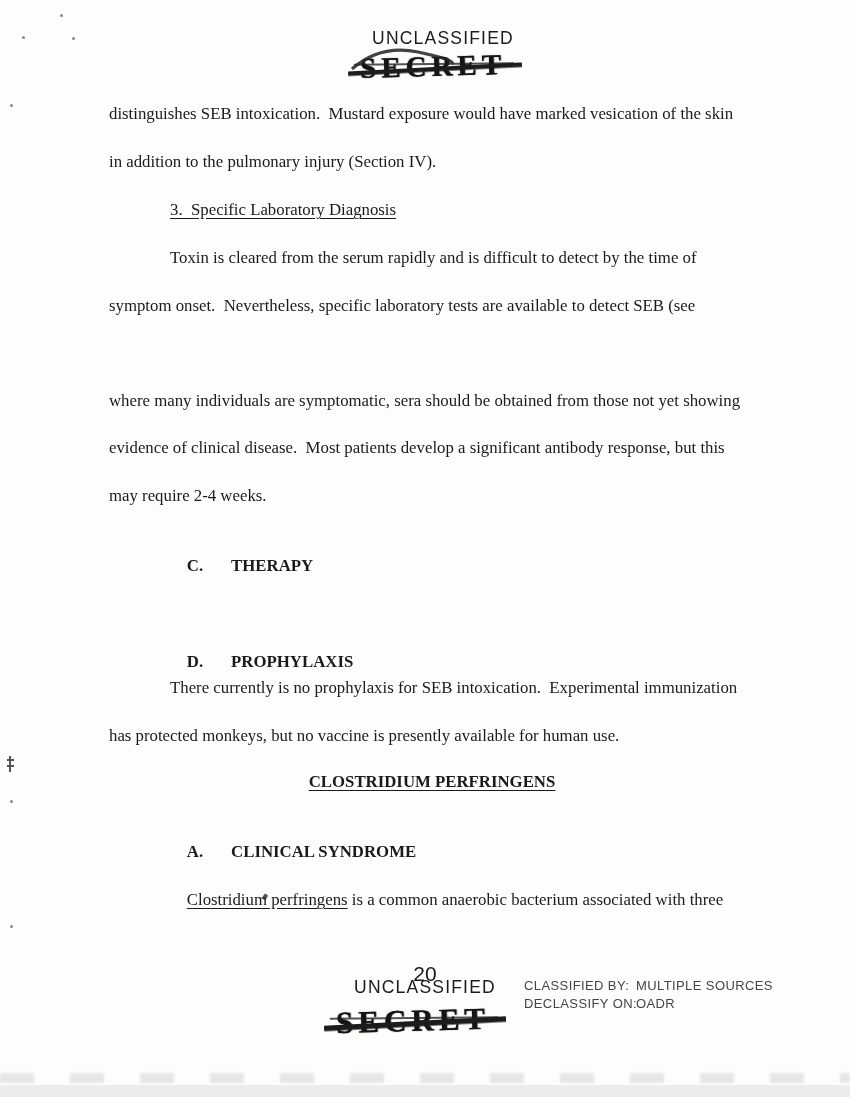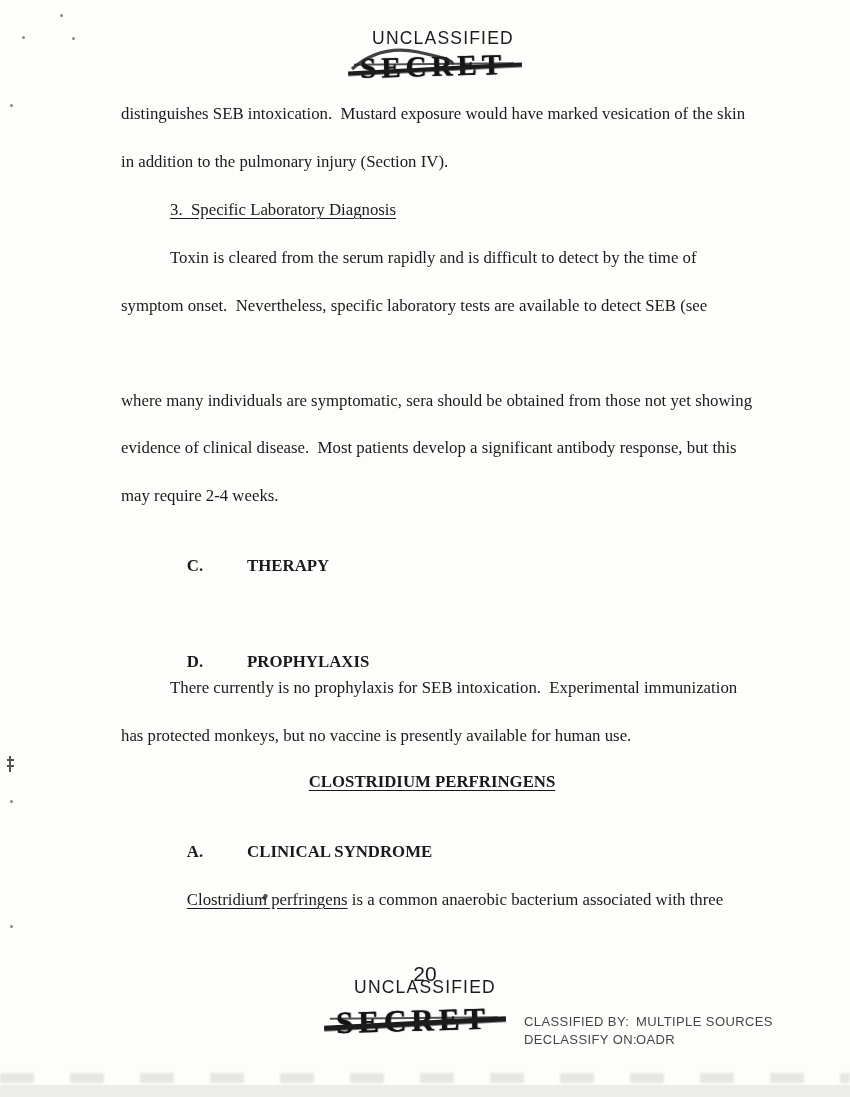--- a/index.html
+++ b/index.html
@@ -37,39 +37,39 @@
     background:rgba(25,25,25,.75);transform:rotate(1.1deg);
   }
   .stamp-top-wrap{top:50px;left:50%;transform:translateX(-50%);margin-left:8px;}
   .stamp-top{font-size:29px;}
   .scribble{position:absolute;left:-14px;top:-8px;pointer-events:none;}
   .stamp-bottom-wrap{top:1003px;left:50%;transform:translateX(-50%);margin-left:-12px;}
   .stamp-bottom{font-size:31px;}
   .stamp-bottom::after{height:5px;top:50%;}
   
   .bline{
-    position:absolute;left:121px;
+    position:absolute;left:109px;
     font-size:16.8px;line-height:22px;white-space:pre;
   }
   .indent{left:170px;}
   .u{text-decoration:underline;text-underline-offset:3px;text-align:center;}
   .bold{font-weight:bold;}
   .hletter{font-weight:bold;}
-  .htitle{font-weight:bold;margin-left:44px;}
+  .htitle{font-weight:bold;margin-left:28px;}
   .center-line{left:0;width:850px;text-align:center;padding-left:14px;box-sizing:border-box;}
   
   .page-num{
     position:absolute;top:962px;left:50%;transform:translateX(-50%);
     margin-left:0;font-size:21px;font-family:"Liberation Sans", sans-serif;
   }
   .footer-unclass{top:977px;left:50%;transform:translateX(-50%);position:absolute;}
   .class-block{
     position:absolute;left:524px;top:977px;
     font-family:"Liberation Sans", sans-serif;
-    font-size:13px;letter-spacing:.4px;color:#454545;line-height:18px;margin-top:36px;
+    font-size:13px;letter-spacing:.4px;color:#454545;line-height:18px;
   }
   .class-row{display:flex;}
   .class-label{width:112px;white-space:pre;}
   .class-value{white-space:pre;}
   
   .artifact{position:absolute;background:#2a2a2a;}
   .dot{width:3px;height:3px;border-radius:50%;opacity:.55;}
   .tickbar{width:2px;height:16px;opacity:.8;}
   .tickbar::before,.tickbar::after{
     content:"";position:absolute;left:-2px;width:7px;height:2px;background:#2a2a2a;

